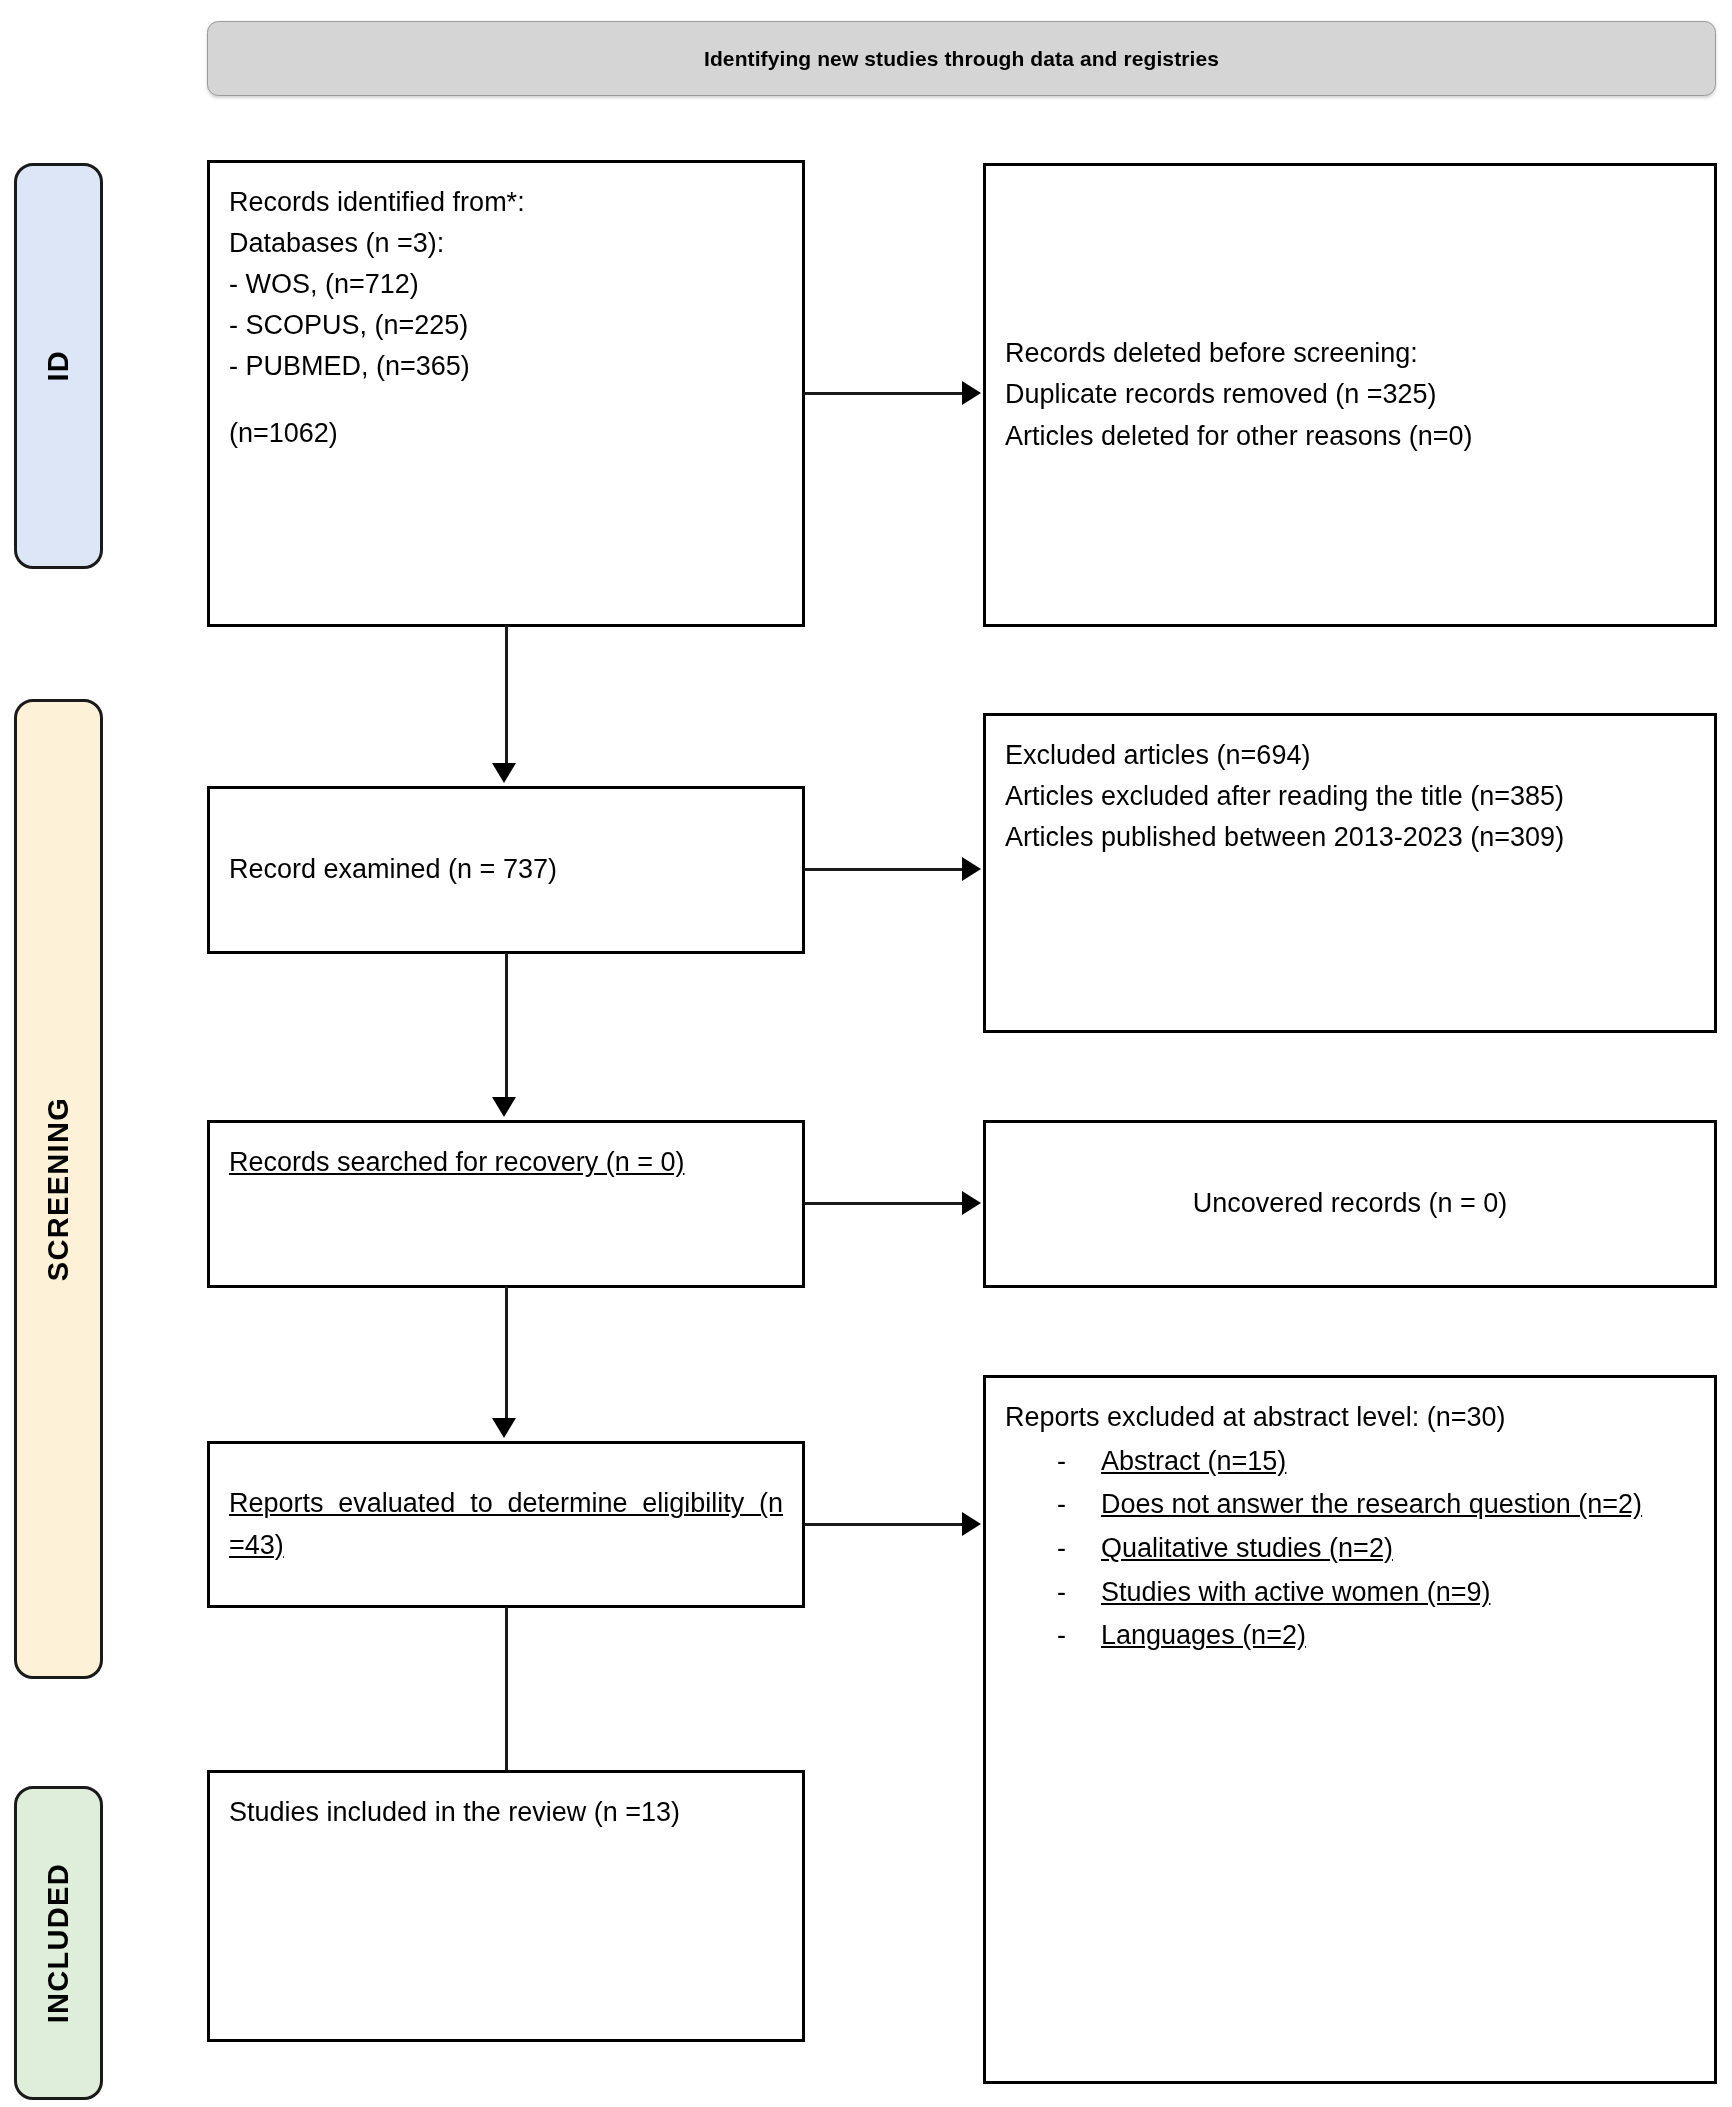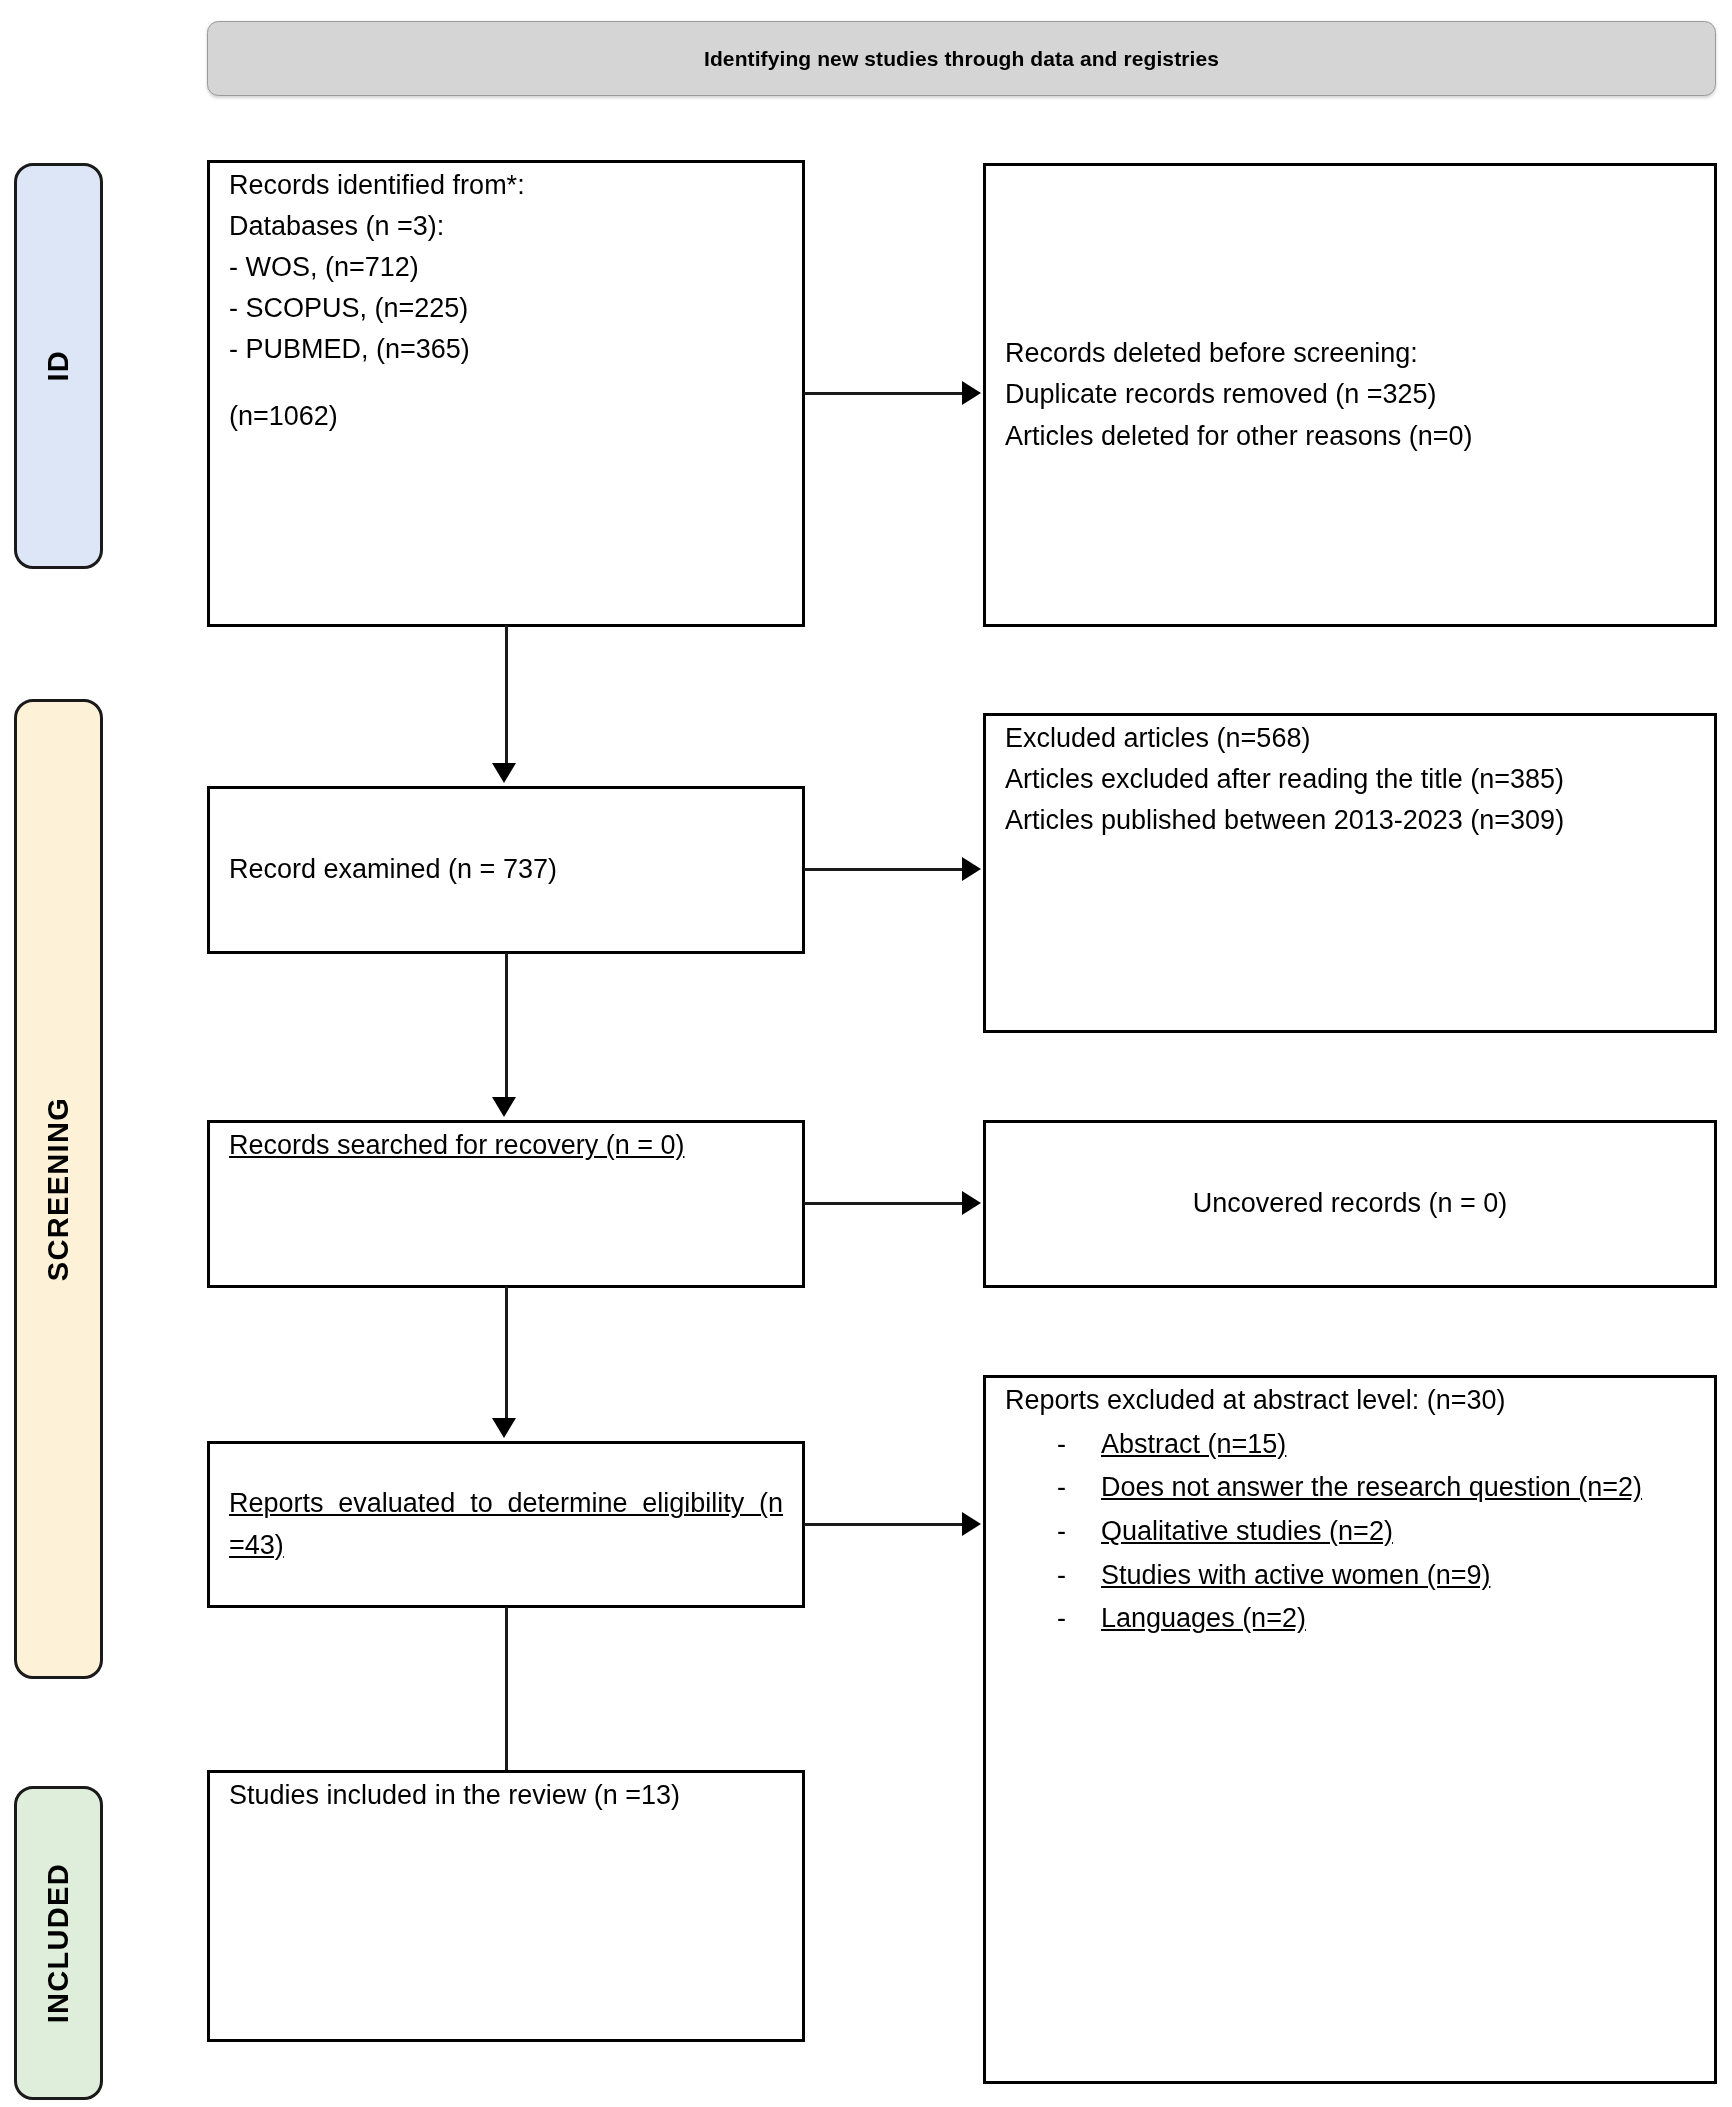--- a/index.html
+++ b/index.html
@@ -67,21 +67,21 @@
   #stage-id     { top: 163px;  height: 406px;  background: #dce6f6; }
   #stage-screen { top: 699px; height: 980px; background: #fdf2d7; }
   #stage-incl   { top: 1786px; height: 314px;  background: #dfeeda; }
 
   
   .flow-box {
     position: absolute;
     border: 3.2px solid #000000;
     background: #ffffff;
     box-sizing: border-box;
-    padding: 2px 19px;
+    padding: 19px 19px;
   }
   .flow-box p {
     margin: 0;
     font-size: 27px;
     line-height: 1.52;
   }
   .flow-box p.spacer { height: 25.5px; }
   .flow-box.justify p { text-align: justify; text-align-last: left; }
 
   
@@ -184,21 +184,21 @@
   <div class="arrow-right" style="left:962px; top:381px;"></div>
 
   <div class="v-line" style="left:505px; top:625px; height:139px;"></div>
   <div class="arrow-down" style="left:492px; top:763px;"></div>
 
   <div class="flow-box col-left" id="box-examined">
     <p>Record examined (n = 737)</p>
   </div>
 
   <div class="flow-box col-right justify" id="box-excluded">
-    <p>Excluded articles (n=568)</p>
+    <p>Excluded articles (n=694)</p>
     <p>Articles excluded after reading the title (n=385)</p>
     <p>Articles published between 2013-2023 (n=309)</p>
   </div>
 
   <div class="h-line" style="left:804px; top:868px; width:160px;"></div>
   <div class="arrow-right" style="left:962px; top:857px;"></div>
 
   <div class="v-line" style="left:505px; top:953px; height:145px;"></div>
   <div class="arrow-down" style="left:492px; top:1097px;"></div>
 

